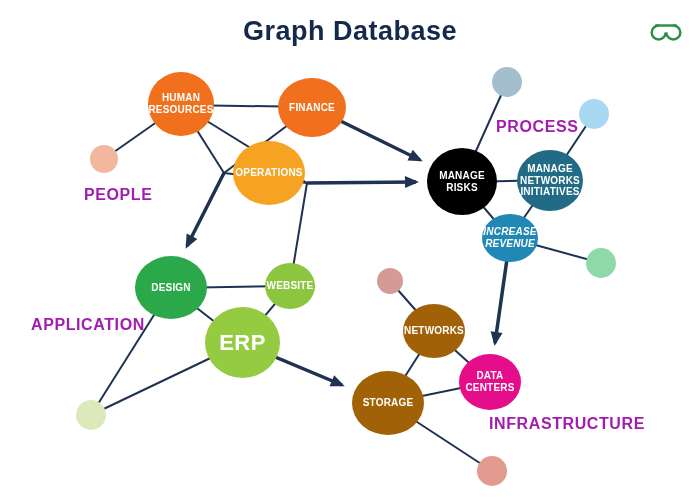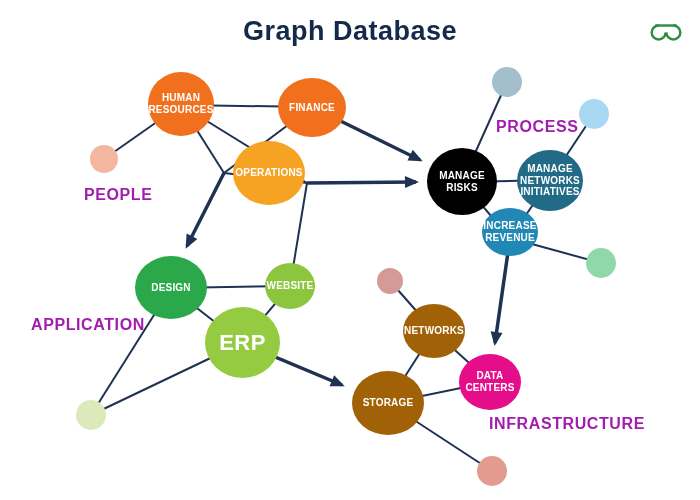--- a/index.html
+++ b/index.html
@@ -105,21 +105,21 @@
     </div>
   <div class="node amber" style="left:188px;top:141px;width:72px;height:64px;margin-left:45px;">
       <span>OPERATIONS</span>
     </div>
   <div class="node skyblue" style="left:427px;top:148px;width:70px;height:67px;">
       <span>MANAGE RISKS</span>
     </div>
   <div class="node darkteal" style="left:517px;top:150px;width:66px;height:61px;">
       <span>MANAGE NETWORKS INITIATIVES</span>
     </div>
-  <div class="node medblue" style="left:482px;top:208px;width:56px;height:48px;">
+  <div class="node medblue" style="left:482px;top:214px;width:56px;height:48px;font-style:italic;">
       <span>INCREASE REVENUE</span>
     </div>
   <div class="node green" style="left:135px;top:256px;width:72px;height:63px;">
       <span>DESIGN</span>
     </div>
   <div class="node yellowgreen" style="left:265px;top:263px;width:50px;height:46px;">
       <span>WEBSITE</span>
     </div>
   <div class="node lime big-text" style="left:205px;top:307px;width:75px;height:71px;">
       <span>ERP</span>

